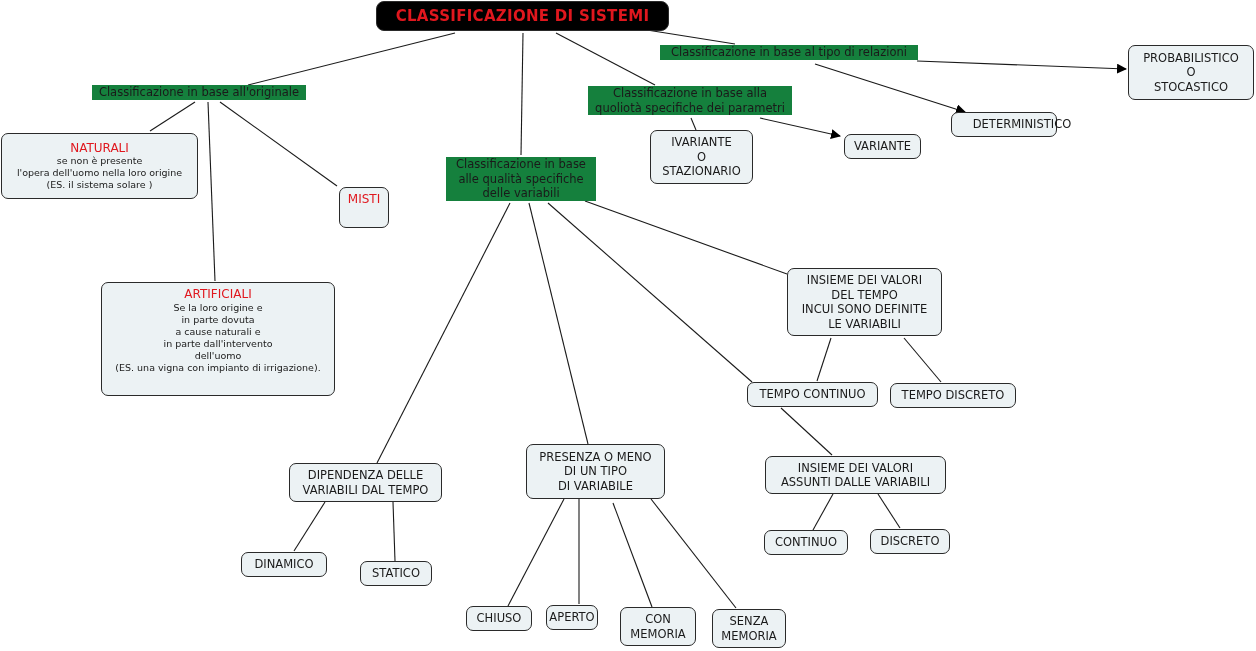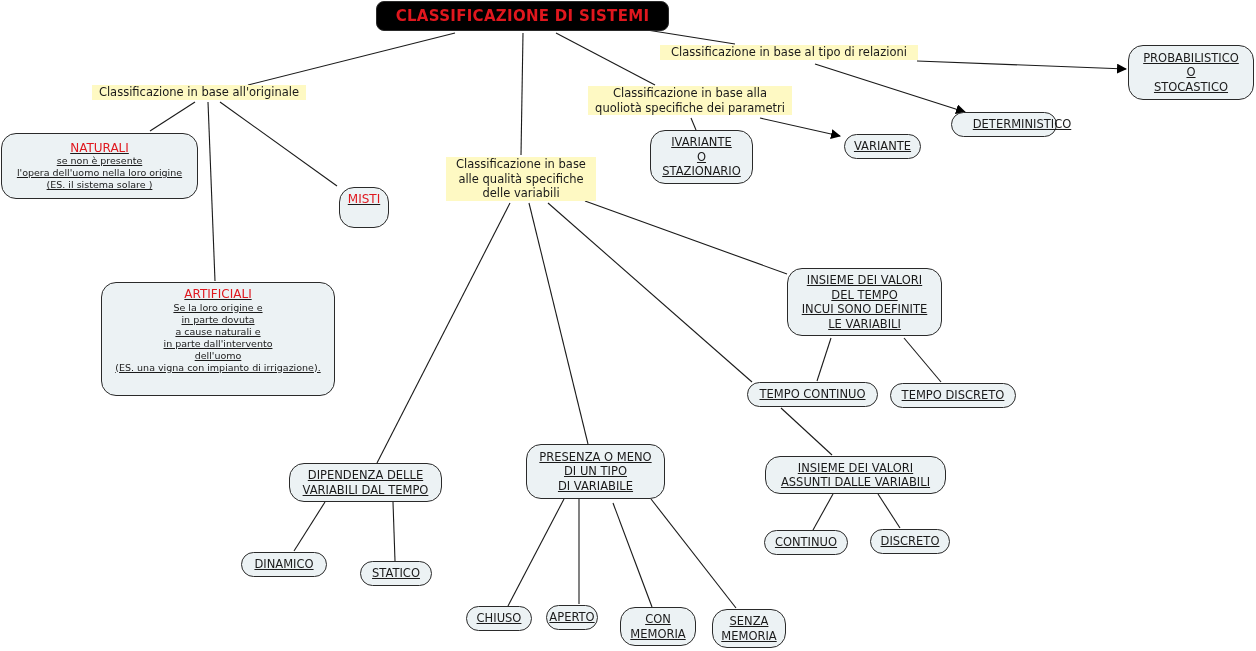--- a/index.html
+++ b/index.html
@@ -1,25 +1,25 @@
 <!DOCTYPE html>
 <html><head>
 <meta charset="utf-8">
 <style>
   html, body { margin:0; padding:0; background:#ffffff; }
   body { width:1256px; height:651px; position:relative; overflow:hidden;
          font-family:"DejaVu Sans", sans-serif; color:#1a1a1a; }
   #links { position:absolute; left:0; top:0; width:1256px; height:651px; }
   .node { position:absolute; box-sizing:border-box; background:#ecf2f4;
-          border:1px solid #2a2a2a; border-radius:15px; text-align:center;
+          border:1px solid #2a2a2a; border-radius:7px; text-align:center;
           font-size:11.5px; line-height:14.5px; white-space:pre-line;
-          display:flex; flex-direction:column; justify-content:center; align-items:center;text-decoration:underline; }
+          display:flex; flex-direction:column; justify-content:center; align-items:center; }
   .node.top { justify-content:flex-start; padding-top:4px; }
   .label { position:absolute; text-align:center; font-size:11.5px; line-height:14.5px;
-           white-space:pre-line; background:#fef9c3; }
+           white-space:pre-line; background:#15803d; }
   .title { position:absolute; box-sizing:border-box; background:#000000; border:1.5px solid #2a2a2a;
            border-radius:8px; font-weight:bold; font-size:15px; color:#e0171e;
            display:flex; align-items:center; justify-content:center; letter-spacing:0.3px; }
   .red { color:#e0171e; font-size:12px; }
   .small { font-size:9.5px; line-height:12px; }
 </style>
 </head>
 <body>
 
 <svg id="links" xmlns="http://www.w3.org/2000/svg">

